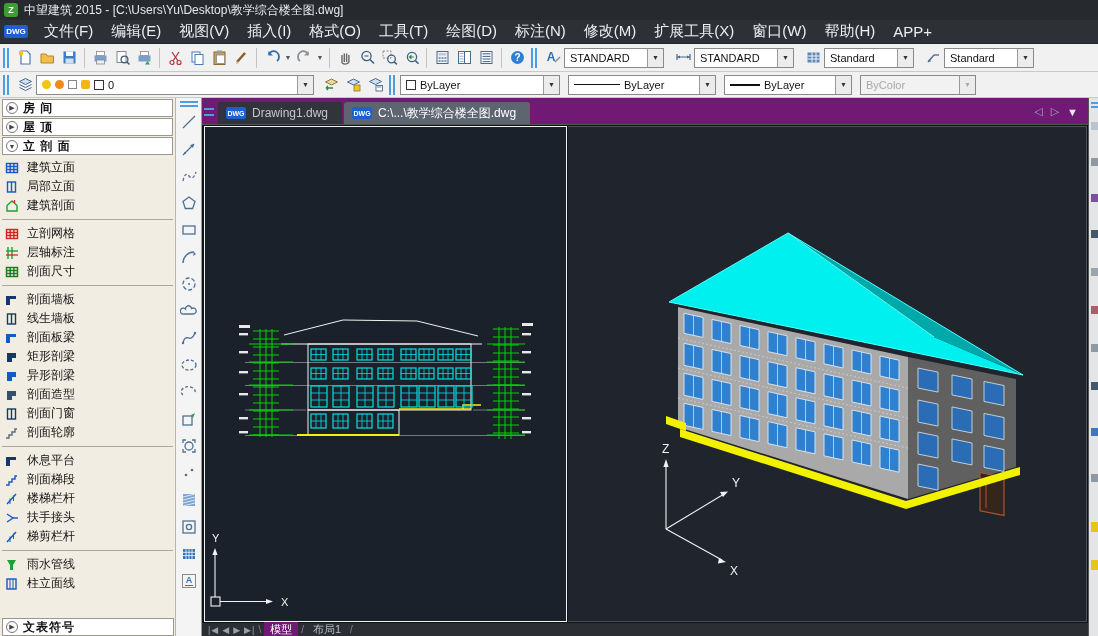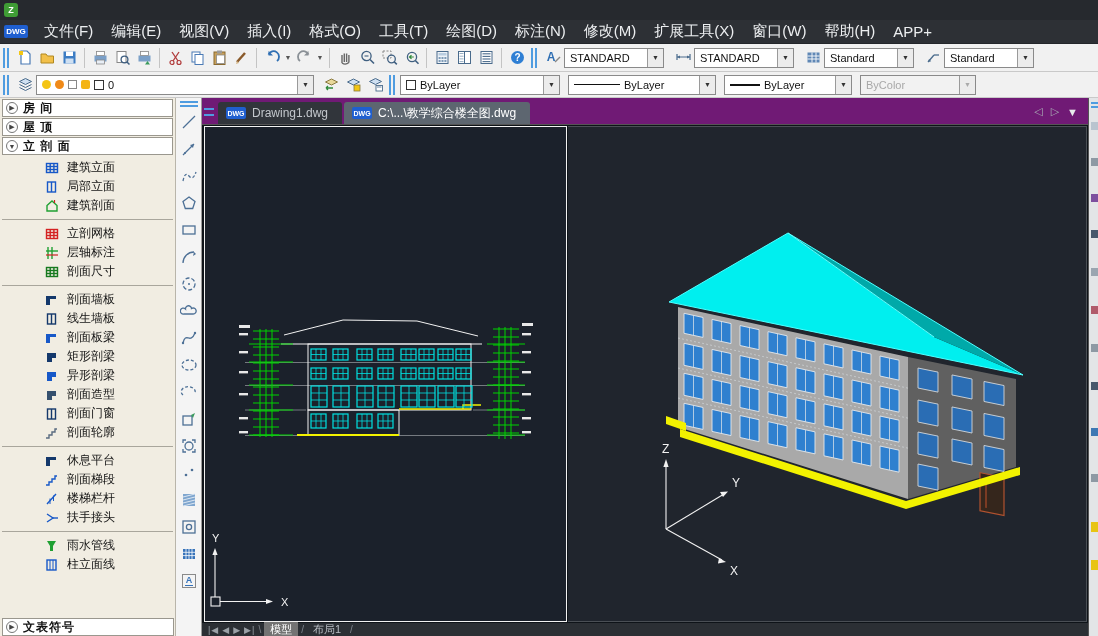--- a/index.html
+++ b/index.html
@@ -31,21 +31,21 @@
   .combo.disabled{background:#f2f2f2;color:#a8a8a8;}
   .sw{width:10px;height:10px;border:1px solid #333;background:#fff;flex:none;}
   .ltline{display:inline-block;width:46px;height:1px;background:#111;}
   .lwline{display:inline-block;width:30px;height:2px;background:#111;}
 
   
   #sidebar{position:absolute;left:0;top:98px;width:176px;height:538px;background:#f1ede2;border-right:1px solid #b9b5aa;overflow:hidden;}
   .shead{margin:1px 2px 0 2px;height:18px;background:#fff;border:1px solid #9a978e;display:flex;align-items:center;gap:5px;padding-left:3px;}
   .shead .cir{width:12px;height:12px;border:1px solid #777;border-radius:50%;font-size:7px;color:#444;display:flex;align-items:center;justify-content:center;background:#fdfdfd;}
   .shead .sl{font-size:12px;color:#111;font-weight:bold;letter-spacing:1px;}
-  .sitem{height:19px;display:flex;align-items:center;gap:8px;padding-left:5px;margin-left:40px;}
+  .sitem{height:19px;display:flex;align-items:center;gap:8px;padding-left:5px;}
   .sitem .lbl{font-size:12px;color:#141414;}
   .sdiv{height:1px;background:#a9a69c;margin:4px 2px;}
   .si{width:14px;height:14px;flex:none;}
   #sidebar .spacer{height:3px;}
   .sbottom{position:absolute;left:0;bottom:0;width:176px;}
 
   
   #drawbar{position:absolute;left:176px;top:98px;width:26px;height:538px;background:#f4f4f4;border-right:1px solid #9d9d9d;display:flex;flex-direction:column;align-items:center;padding-top:3px;}
   #drawbar .vgrip{width:18px;height:6px;border-top:2px solid #4f9ce0;border-bottom:2px solid #4f9ce0;margin-bottom:4px;}
   #drawbar .tbtn{margin-bottom:5px;}
@@ -63,34 +63,35 @@
   
   #canvas{position:absolute;left:202px;top:124px;width:886px;height:499px;background:#0e1318;border-top:1px solid #555;}
   #vpL{position:absolute;left:2px;top:1px;width:363px;height:496px;border:1px solid #f2f2f2;background:#1b212b;}
   #vpR{position:absolute;left:366px;top:1px;width:519px;height:496px;border:1px solid #4a4f55;border-left:none;background:#20252d;}
   #vpL svg,#vpR svg{display:block;}
 
   
   #bottombar{position:absolute;left:202px;top:623px;width:886px;height:13px;background:#2b2f34;display:flex;align-items:center;color:#9aa0a6;font-size:10px;gap:3px;padding-left:6px;}
   #bottombar .nav{letter-spacing:1px;font-size:9px;}
   #bottombar .sl{color:#7d838a;}
-  #bottombar .mtab{color:#ffffff;background:#737373;padding:0 6px;font-size:11px;}
+  #bottombar .mtab{color:#ffffff;background:#701a75;padding:0 6px;font-size:11px;}
   #bottombar .ltab{color:#b9bec4;padding:0 6px;font-size:11px;}
 
   
   #rightstrip{position:absolute;left:1088px;top:98px;width:10px;height:538px;background:#e3e5e7;border-left:1px solid #555;}
   #rightstrip .frag{position:absolute;left:2px;width:7px;}
 </style>
 </head>
 <body>
 
 <div id="app">
 
   <div id="titlebar">
     <div class="logo">Z</div>
+    <div class="t">中望建筑 2015  - [C:\Users\Yu\Desktop\教学综合楼全图.dwg]</div>
   </div>
 
   <div id="menubar">
     <div class="dwgbadge">DWG</div>
     <span class="mi">文件(F)</span>
     <span class="mi">编辑(E)</span>
     <span class="mi">视图(V)</span>
     <span class="mi">插入(I)</span>
     <span class="mi">格式(O)</span>
     <span class="mi">工具(T)</span>
@@ -517,20 +518,28 @@
             <line x1="8.5" y1="3.5" x2="8.5" y2="9" stroke="#1758c8" stroke-width="1"></line>
           </svg></span>
         <span class="lbl">楼梯栏杆</span>
       </div>
     <div class="sitem">
         <span class="si"><svg width="14" height="14" viewBox="0 0 14 14">
             <path d="M2,3 L8,7 L2,11" stroke="#1758c8" fill="none" stroke-width="1.4"></path>
             <line x1="8" y1="7" x2="13" y2="7" stroke="#1758c8" fill="none" stroke-width="1.4"></line>
           </svg></span>
         <span class="lbl">扶手接头</span>
+      </div>
+    <div class="sitem">
+        <span class="si"><svg width="14" height="14" viewBox="0 0 14 14">
+            <line x1="2" y1="12" x2="11" y2="2" stroke="#155ac0" fill="none" stroke-width="1.4"></line>
+            <line x1="5" y1="6.5" x2="5" y2="12" stroke="#155ac0" stroke-width="1"></line>
+            <line x1="8.5" y1="3.5" x2="8.5" y2="9" stroke="#155ac0" stroke-width="1"></line>
+          </svg></span>
+        <span class="lbl">梯剪栏杆</span>
       </div>
     <div class="sdiv"></div>
     <div class="sitem">
         <span class="si"><svg width="14" height="14" viewBox="0 0 14 14">
             <path d="M2,2 H11 L8,7 V12 H5 V7 Z" fill="#1fa032"></path>
           </svg></span>
         <span class="lbl">雨水管线</span>
       </div>
     <div class="sitem">
         <span class="si"><svg width="14" height="14" viewBox="0 0 14 14">

